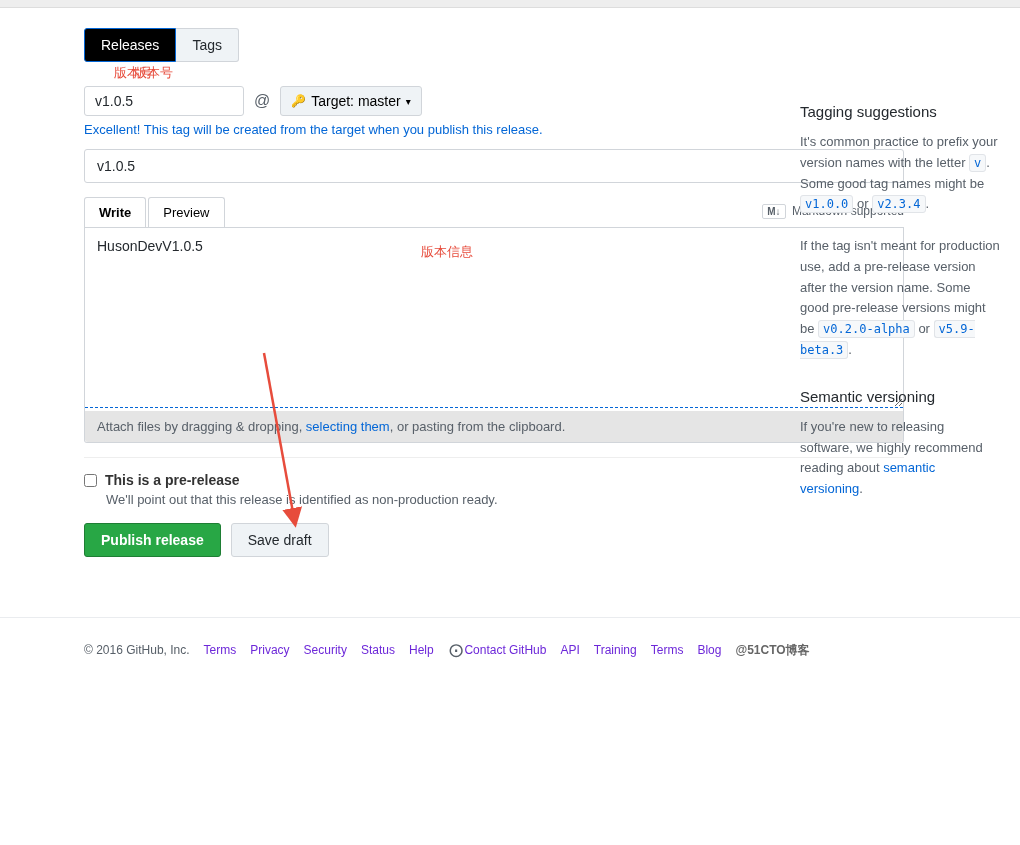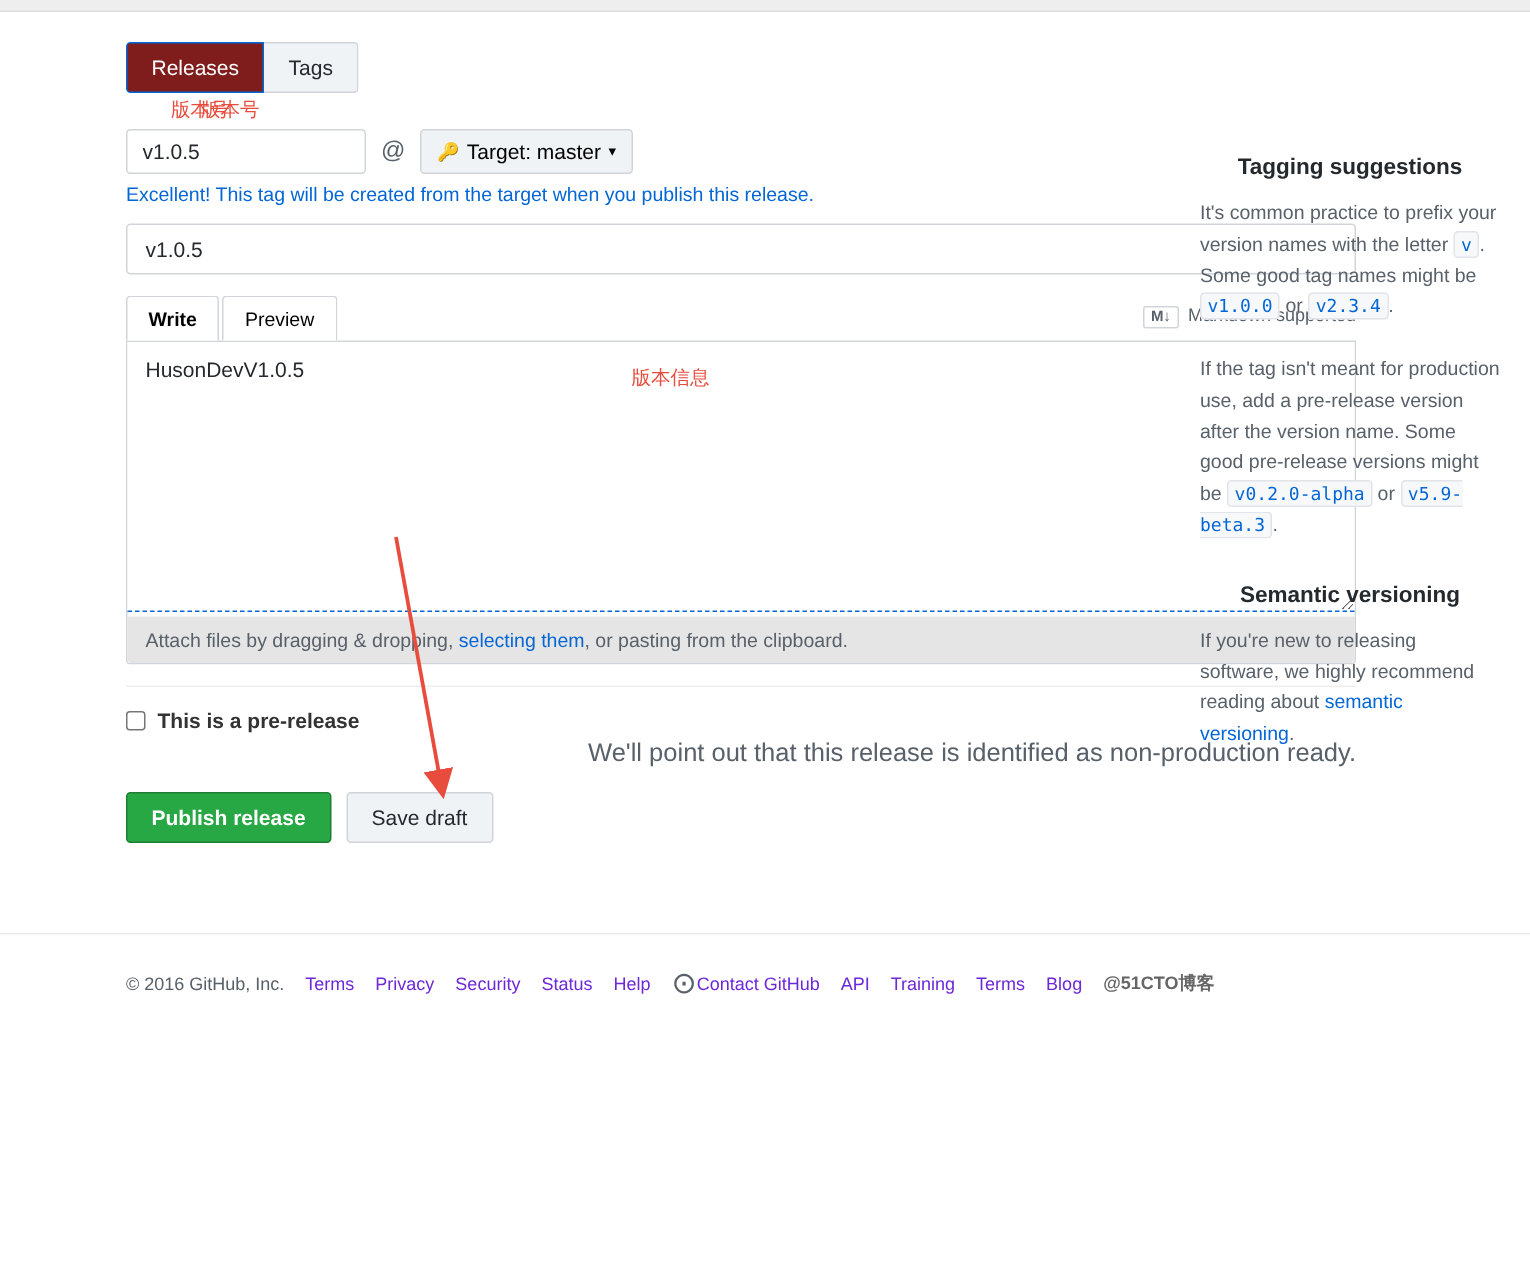--- a/index.html
+++ b/index.html
@@ -38,21 +38,21 @@
       text-decoration: none;
     }
     .tab:first-child {
       border-radius: 3px 0 0 3px;
     }
     .tab:last-child {
       border-radius: 0 3px 3px 0;
       border-left: none;
     }
     .tab.active {
-      background: #7f1d1d;
+      background: #000000;
       color: #fff;
       border-color: #0366d6;
     }
 
     .form-section {
       width: 820px;
       position: relative;
     }
 
     
@@ -221,23 +221,22 @@
       display: flex;
       align-items: center;
       gap: 8px;
       font-weight: bold;
       font-size: 14px;
       cursor: pointer;
       margin-bottom: 4px;
     }
     .prerelease-hint {
       color: #586069;
-      font-size: 17px;
+      font-size: 13px;
       padding-left: 22px;
-      text-align: right;
     }
 
     
     .action-buttons {
       display: flex;
       gap: 10px;
       margin-top: 16px;
       align-items: center;
     }
     .btn-publish {
@@ -268,24 +267,23 @@
       width: 240px;
       padding: 20px;
       font-size: 13px;
       line-height: 1.6;
     }
     .sidebar-section {
       margin-bottom: 24px;
     }
     .sidebar-section h3 {
       font-size: 15px;
-      font-weight: bold;
+      font-weight: normal;
       color: #24292e;
       margin-bottom: 8px;
-      text-align: center;
     }
     .sidebar-section p {
       color: #586069;
       font-size: 13px;
       line-height: 1.6;
     }
     .sidebar-section a {
       color: #0366d6;
       text-decoration: none;
     }

